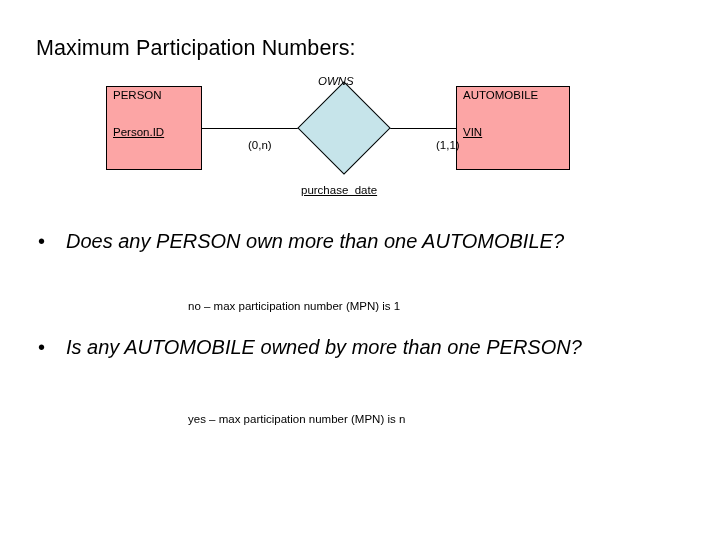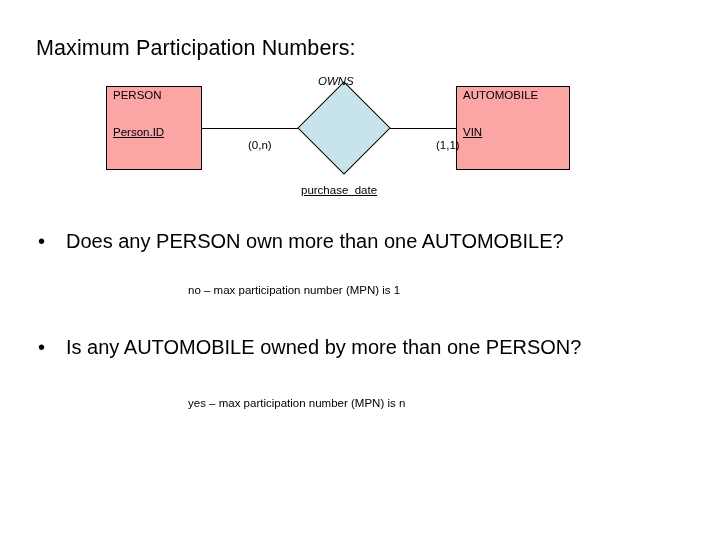--- a/index.html
+++ b/index.html
@@ -141,30 +141,32 @@
   .bullet .dot {
     position: absolute;
     left: 0;
     top: 0;
     font-size: 20px;
   }
   .bullet .btext {
     display: block;
     margin-left: 28px;
     width: 620px;
+    font-style: italic;
   }
   .bullet-1 { left: 38px; top: 228px; width: 660px; }
   .bullet-2 { left: 38px; top: 334px; width: 560px; }
 
   .sub-block {
     position: absolute;
     font-size: 11.5px;
     line-height: 15px;
     color: #000;
     white-space: nowrap;
+    margin-top: 16px;
   }
   .sub-1 { left: 188px; top: 283px; }
   .sub-2 { left: 188px; top: 396px; }
   .sub-block .row { position: relative; height: 15px; }
   .sub-block .chk {
     display: inline-block;
     margin-left: 8px;
     font-size: 13px;
   }
 </style>

